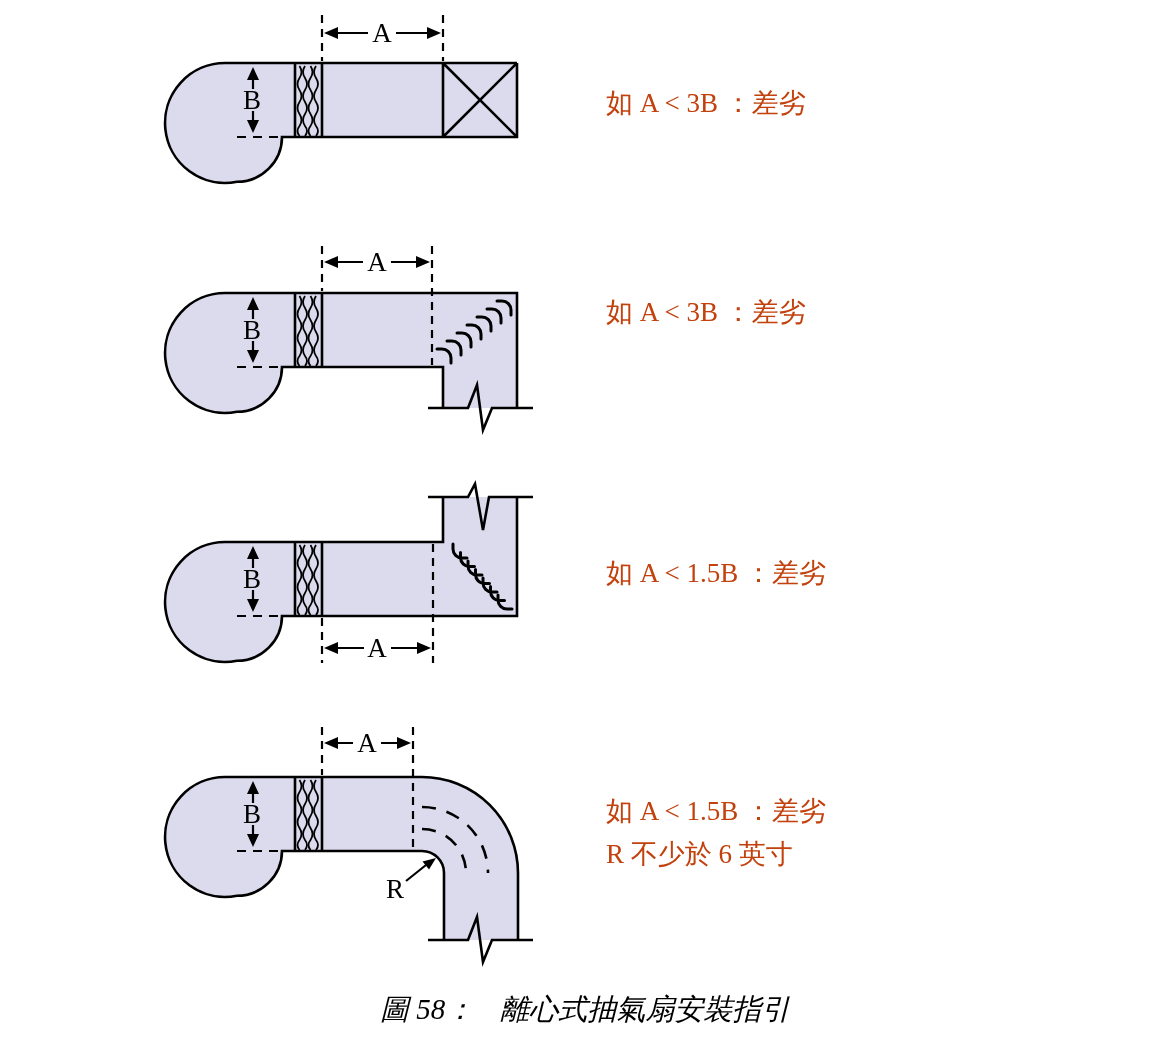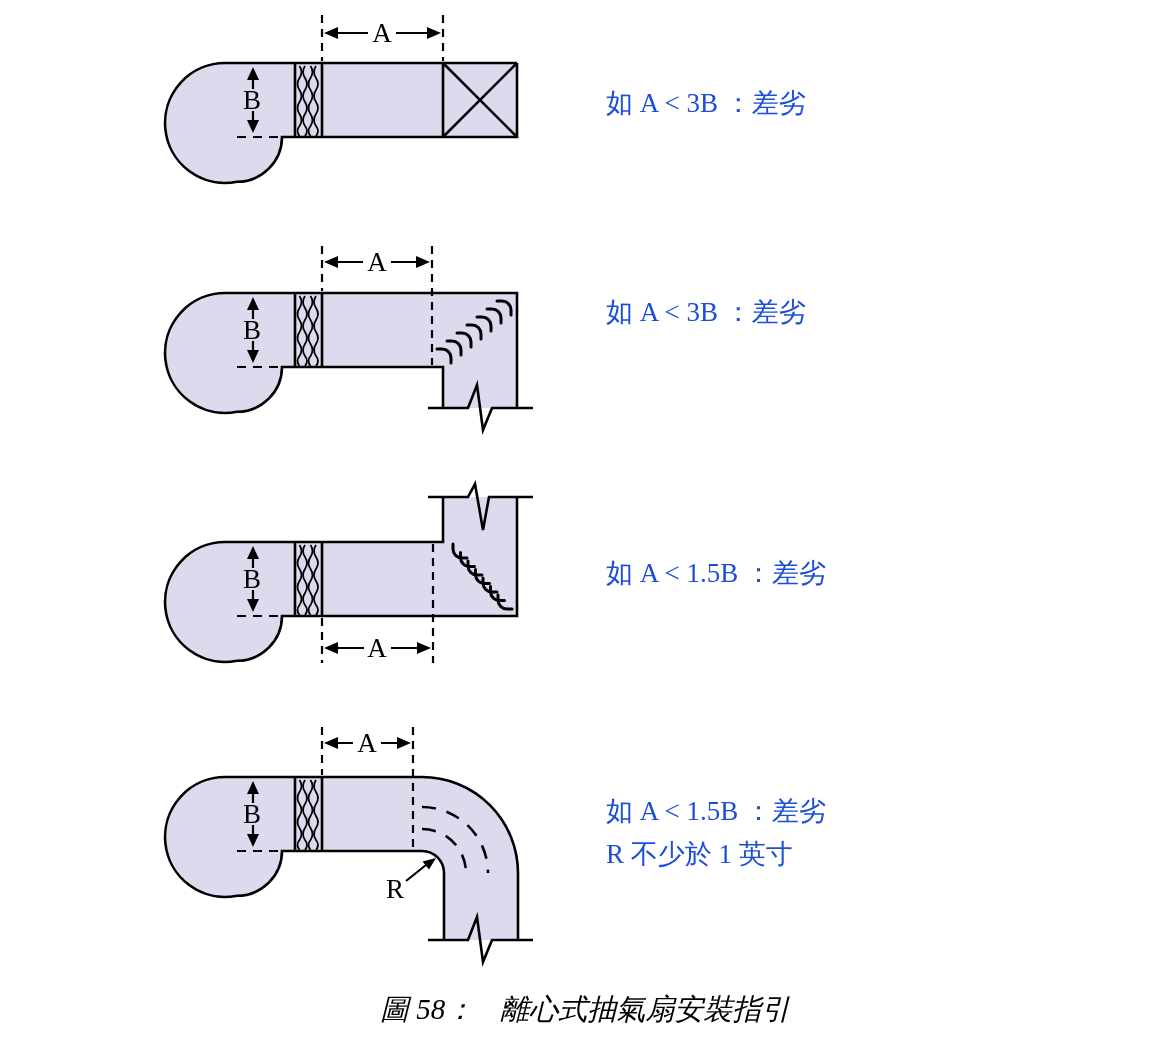--- a/index.html
+++ b/index.html
@@ -8,21 +8,21 @@
     font-family:"Liberation Serif","DejaVu Serif",serif;color:#000;
     overflow:hidden;
   }
   svg.diagram{position:absolute;overflow:visible;}
   svg text{
     font-family:"Liberation Serif","DejaVu Serif",serif;
     font-size:27px;fill:#000;
   }
   .note{
     position:absolute;left:606px;font-size:27px;line-height:43px;
-    white-space:nowrap;color:#1d4ed8;
+    white-space:nowrap;color:#c2410c;
   }
   .note span{display:block;}
   .caption{
     position:absolute;top:990px;left:0;width:100%;text-align:center;
     font-style:italic;font-size:29px;color:#000;white-space:nowrap;
   }
   .caption .cap-prefix{margin-right:26px;}
 </style>
 </head>
 <body>
@@ -186,20 +186,20 @@
     <span>如 A &lt; 3B ：差劣</span>
   </div>
   <div class="note" style="top:291px">
     <span>如 A &lt; 3B ：差劣</span>
   </div>
   <div class="note" style="top:552px">
     <span>如 A &lt; 1.5B ：差劣</span>
   </div>
   <div class="note" style="top:790px">
     <span>如 A &lt; 1.5B ：差劣</span>
-    <span>R 不少於 1 英寸</span>
+    <span>R 不少於 6 英寸</span>
   </div>
 
   <div class="caption">
     <span class="cap-prefix">圖 58：</span><span>離心式抽氣扇安裝指引</span>
   </div>
 
 </div>
 
 </body></html>

